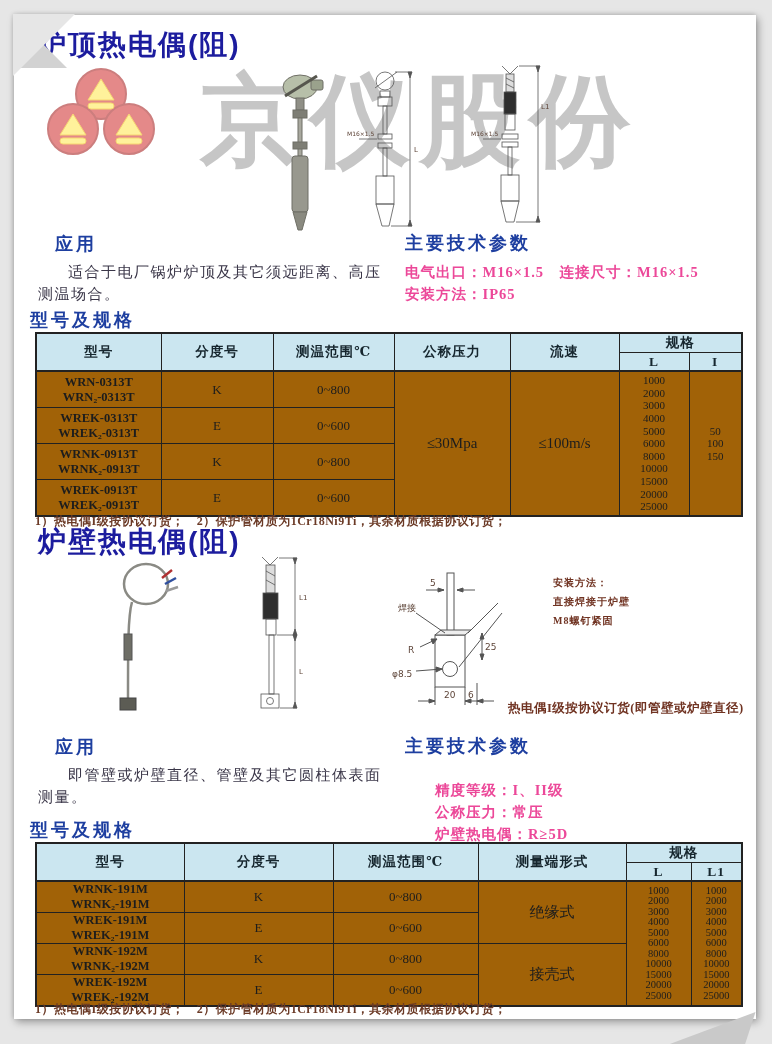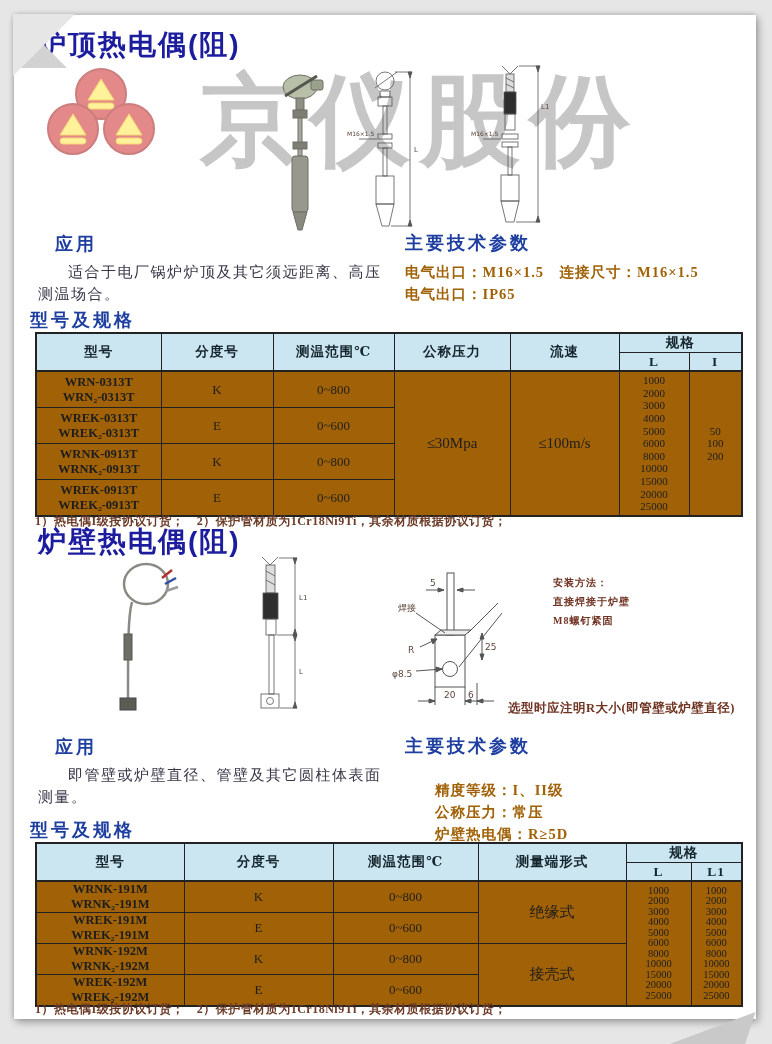--- a/index.html
+++ b/index.html
@@ -21,21 +21,21 @@
                   font-weight:bold;font-size:100px;letter-spacing:10px;color:#8f8f8f;opacity:.5;z-index:1;
                   pointer-events:none;white-space:nowrap;margin-left:38px;}
   .logo{position:absolute;left:30px;top:52px;z-index:1;opacity:.55;}
   
   .title{position:absolute;font-family:"Liberation Sans","DejaVu Sans",sans-serif;font-weight:bold;
          font-size:28px;color:#1c1c9e;letter-spacing:2px;z-index:4;white-space:nowrap;}
   .h2{position:absolute;font-family:"Liberation Sans","DejaVu Sans",sans-serif;font-weight:bold;
       font-size:18px;color:#1e3fa0;letter-spacing:3px;z-index:4;white-space:nowrap;}
   .body-text{position:absolute;font-size:15px;line-height:22px;color:#3a3648;letter-spacing:1.5px;
              text-indent:2em;z-index:4;}
-  .param-lines{position:absolute;font-size:14.5px;line-height:22px;color:#a16207;letter-spacing:1px;
+  .param-lines{position:absolute;font-size:14.5px;line-height:22px;color:#ec4899;letter-spacing:1px;
                font-weight:bold;z-index:4;}
   .footnote{position:absolute;font-size:12px;color:#6b3a26;font-weight:bold;letter-spacing:.5px;z-index:4;
             white-space:nowrap;}
   
   table.spec{position:absolute;border-collapse:collapse;table-layout:fixed;z-index:4;background:#a16207;
              font-size:13px;color:#1d1d1d;text-align:center;}
   table.spec th,table.spec td{border:1px solid #222;padding:0;vertical-align:middle;}
   table.spec{border:2px solid #222;}
   table.spec thead th{background:#cbe6f0;font-weight:bold;font-size:13.5px;color:#16262e;
                       letter-spacing:1px;height:18px;}
@@ -144,21 +144,21 @@
         <text x="286" y="45" font-size="7">L1</text>
       </svg>
     </div>
 
     <div class="h2" style="left:41px;top:217px;">应用</div>
     <div class="body-text" style="left:24px;top:246px;width:356px;">适合于电厂锅炉炉顶及其它须远距离、高压测温场合。</div>
 
     <div class="h2" style="left:391px;top:216px;">主要技术参数</div>
     <div class="param-lines" style="left:391px;top:246px;">
       <div>电气出口：M16×1.5　连接尺寸：M16×1.5</div>
-      <div>电气出口：IP65</div>
+      <div>安装方法：IP65</div>
     </div>
 
     <div class="h2" style="left:16px;top:293px;">型号及规格</div>
 
     <table class="spec t1" style="left:21px;top:317px;width:706px;">
       <colgroup>
         <col style="width:125px">
           <col style="width:112px">
           <col style="width:121px">
         <col style="width:116px">
@@ -194,21 +194,21 @@
 4000
 5000
 6000
 8000
 10000
 15000
 20000
 25000</td>
           <td rowspan="4" class="vals">50
 100
-200</td>
+150</td>
         </tr>
         <tr>
           <td class="models">WREK-0313T
 WREK₂-0313T</td>
           <td>E</td>
           <td>0~600</td>
         </tr>
         <tr>
           <td class="models">WRNK-0913T
 WRNK₂-0913T</td>
@@ -312,21 +312,21 @@
         <text x="78" y="133" font-size="9">6</text>
         <text x="95" y="85" font-size="9">25</text>
       </svg>
     </div>
 
     <div class="anno" style="left:539px;top:558px;">
       <div>安装方法：</div>
       <div>直接焊接于炉壁</div>
       <div>M8螺钉紧固</div>
     </div>
-    <div class="note" style="left:494px;top:685px;">选型时应注明R大小(即管壁或炉壁直径)</div>
+    <div class="note" style="left:494px;top:685px;">热电偶I级按协议订货(即管壁或炉壁直径)</div>
 
     <div class="h2" style="left:41px;top:720px;">应用</div>
     <div class="body-text" style="left:24px;top:749px;width:356px;">即管壁或炉壁直径、管壁及其它圆柱体表面测量。</div>
 
     <div class="h2" style="left:391px;top:719px;">主要技术参数</div>
     <div class="param-lines" style="left:421px;top:764px;">
       <div>精度等级：I、II级</div>
       <div>公称压力：常压</div>
       <div>炉壁热电偶：R≥5D</div>
     </div>

